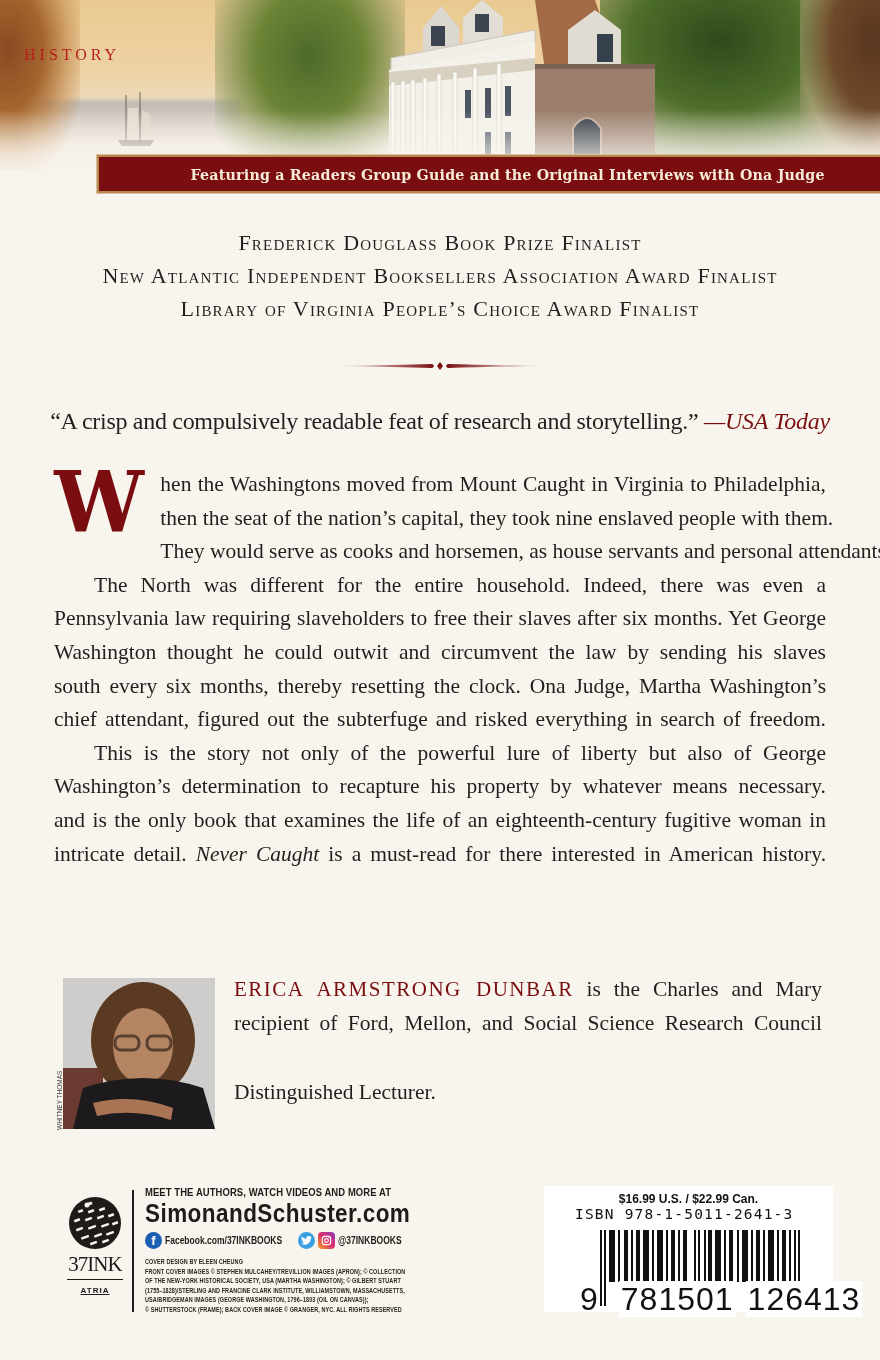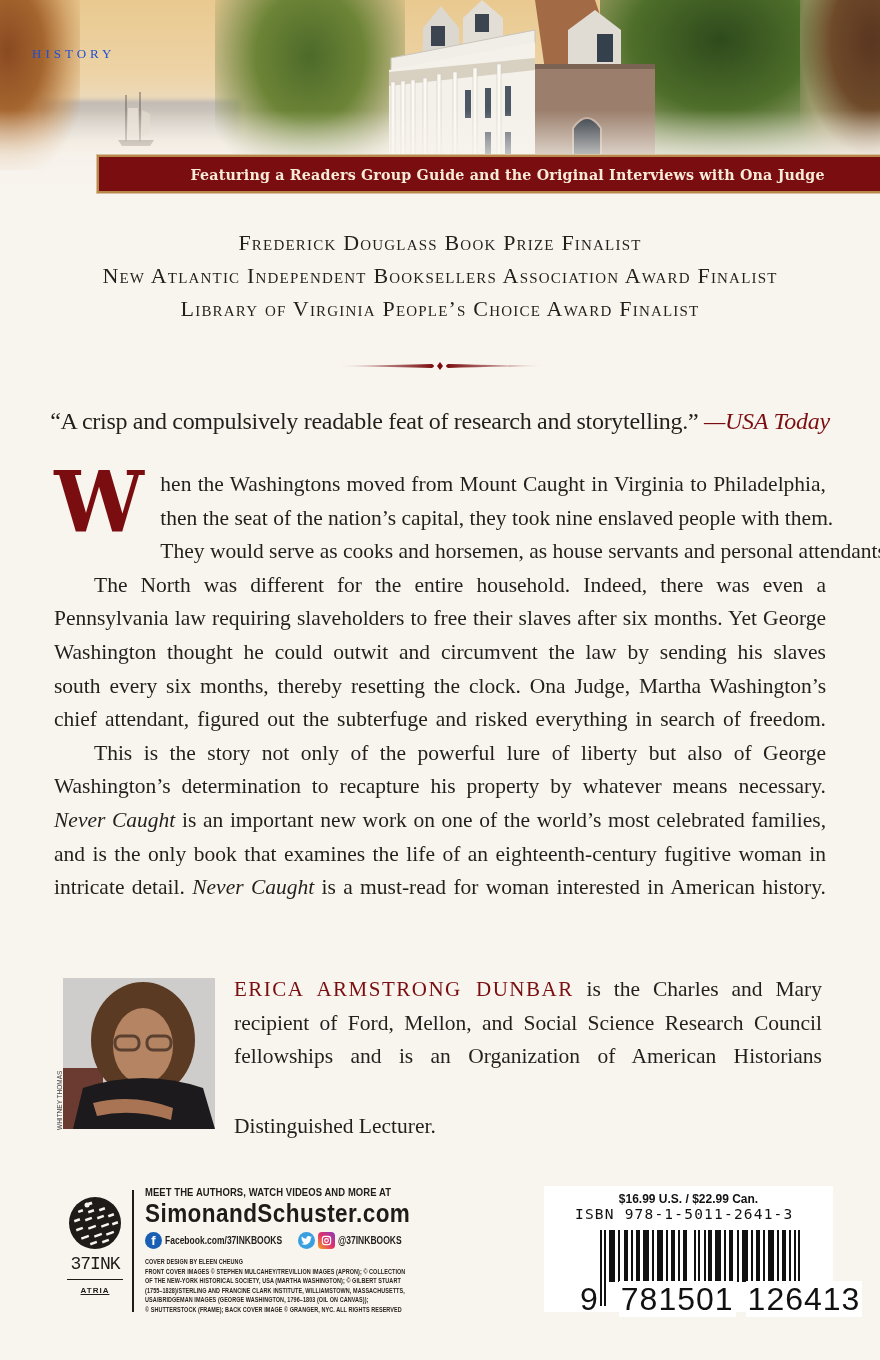--- a/index.html
+++ b/index.html
@@ -44,23 +44,23 @@
       position: absolute; left: 800px; top: -10px; width: 120px; height: 170px;
       background: radial-gradient(ellipse at 60% 30%, #5a3520 0%, #6e4a2a 40%, rgba(200,170,140,0.4) 70%, rgba(240,235,225,0) 90%);
     }
     .hero .house { position: absolute; left: 385px; top: 0; width: 270px; height: 158px; }
     .hero .fade {
       position: absolute; left: 0; right: 0; top: 110px; height: 100px;
       background: linear-gradient(180deg, rgba(248,244,238,0) 0%, rgba(248,244,238,0.7) 45%, #f8f4ee 90%);
     }
 
     .category-label {
-      position: absolute; left: 32px; top: 46px;
+      position: absolute; left: 24px; top: 46px;
       font-family: "Liberation Serif", serif;
-      font-size: 13px; letter-spacing: 4px; color: #1d4ed8;
+      font-size: 16px; letter-spacing: 4px; color: #b91c1c;
     }
 
     .banner {
       position: absolute; left: 97px; top: 155px; width: 822px; height: 38px;
       background: #7a0d0f;
       border: 2px solid #b8874a;
       box-shadow: 0 0 0 1px #d8c0a0;
       display: flex; align-items: center; justify-content: center;
     }
     .banner span {
@@ -128,21 +128,21 @@
       position: absolute; left: 234px; top: 973px; width: 588px;
       font-size: 21.5px; line-height: 33.5px; color: #231f1c;
     }
     .author-bio .line { display: block; text-align: justify; text-align-last: justify; white-space: nowrap; }
     .author-bio .line.last { text-align-last: left; margin-top: 36px; }
     .author-name { color: #7a0d0f; letter-spacing: 1.5px; font-size: 21px; }
 
     
     .publisher-logo { position: absolute; left: 63px; top: 1196px; width: 64px; height: 110px; text-align: center; }
     .publisher-logo .brand {
-      font-family: Liberation Mono, monospace; font-size: 18px; letter-spacing: -1px;
+      font-family: Liberation Serif, serif; font-size: 21px; letter-spacing: -1px;
       color: #1e1b18; margin-top: 3px; line-height: 22px;
     }
     .publisher-logo .rule { width: 56px; height: 1px; background: #1e1b18; margin: 4px auto 6px; }
     .publisher-logo .imprint {
       font-family: "Liberation Sans", sans-serif; font-weight: bold; font-size: 8px; letter-spacing: 1px; color: #1e1b18; text-decoration: underline;
     }
     .footer-divider { position: absolute; left: 132px; top: 1190px; width: 2px; height: 122px; background: #1e1b18; }
 
     .promo { position: absolute; left: 145px; top: 1186px; width: 270px; }
     .promo .kicker {
@@ -291,43 +291,41 @@
   <span class="line">hen the Washingtons moved from Mount Caught in Virginia to Philadelphia,</span>
   <span class="line">then the seat of the nation’s capital, they took nine enslaved people with them.</span>
   <span class="line">They would serve as cooks and horsemen, as house servants and personal attendants.</span>
   <span class="line indent">The North was different for the entire household. Indeed, there was even a</span>
   <span class="line">Pennsylvania law requiring slaveholders to free their slaves after six months. Yet George</span>
   <span class="line">Washington thought he could outwit and circumvent the law by sending his slaves</span>
   <span class="line">south every six months, thereby resetting the clock. Ona Judge, Martha Washington’s</span>
   <span class="line">chief attendant, figured out the subterfuge and risked everything in search of freedom.</span>
   <span class="line indent">This is the story not only of the powerful lure of liberty but also of George</span>
   <span class="line">Washington’s determination to recapture his property by whatever means necessary.</span>
-  <span class="line"><em>Never Caught</em><span> is an important new work on one of the world’s most celebrated families,</span></span>
   <span class="line">and is the only book that examines the life of an eighteenth-century fugitive woman in</span>
-  <span class="line"><span>intricate detail. </span><em>Never Caught</em><span> is a must-read for woman interested in American history.</span></span>
+  <span class="line"><span>intricate detail. </span><em>Never Caught</em><span> is a must-read for there interested in American history.</span></span>
 </div>
 
 <div class="author-photo">
   <svg width="152" height="151" viewBox="0 0 152 151">
     <rect width="152" height="151" fill="#cfcdcb"></rect>
     <rect x="0" y="90" width="40" height="61" fill="#6b3a30"></rect>
     <ellipse cx="80" cy="62" rx="52" ry="58" fill="#5a3a22"></ellipse>
     <ellipse cx="80" cy="68" rx="30" ry="38" fill="#b58462"></ellipse>
     <rect x="52" y="58" width="24" height="14" rx="6" fill="none" stroke="#5a4030" stroke-width="3"></rect>
     <rect x="84" y="58" width="24" height="14" rx="6" fill="none" stroke="#5a4030" stroke-width="3"></rect>
     <path d="M10 151 L20 110 Q80 90 140 110 L152 151 Z" fill="#1c1a1c"></path>
     <path d="M30 125 Q70 115 110 130 L108 142 Q70 130 34 138 Z" fill="#a87454"></path>
   </svg>
 </div>
 <div class="author-photo-credit">WHITNEY THOMAS</div>
 
 <div class="author-bio">
   <span class="line"><span class="author-name">ERICA ARMSTRONG DUNBAR</span><span> is the Charles and Mary</span></span>
   <span class="line">recipient of Ford, Mellon, and Social Science Research Council</span>
-  <span class="line">fellowships and is an Organization of American Historians</span>
   <span class="line last">Distinguished Lecturer.</span>
 </div>
 
 <div class="publisher-logo">
   <svg width="54" height="54" viewBox="0 0 54 54" style="display:block;margin:0 auto;">
     <defs>
         <clipPath id="gc">
           <circle cx="27" cy="27" r="26"></circle>
         </clipPath>
       </defs>

